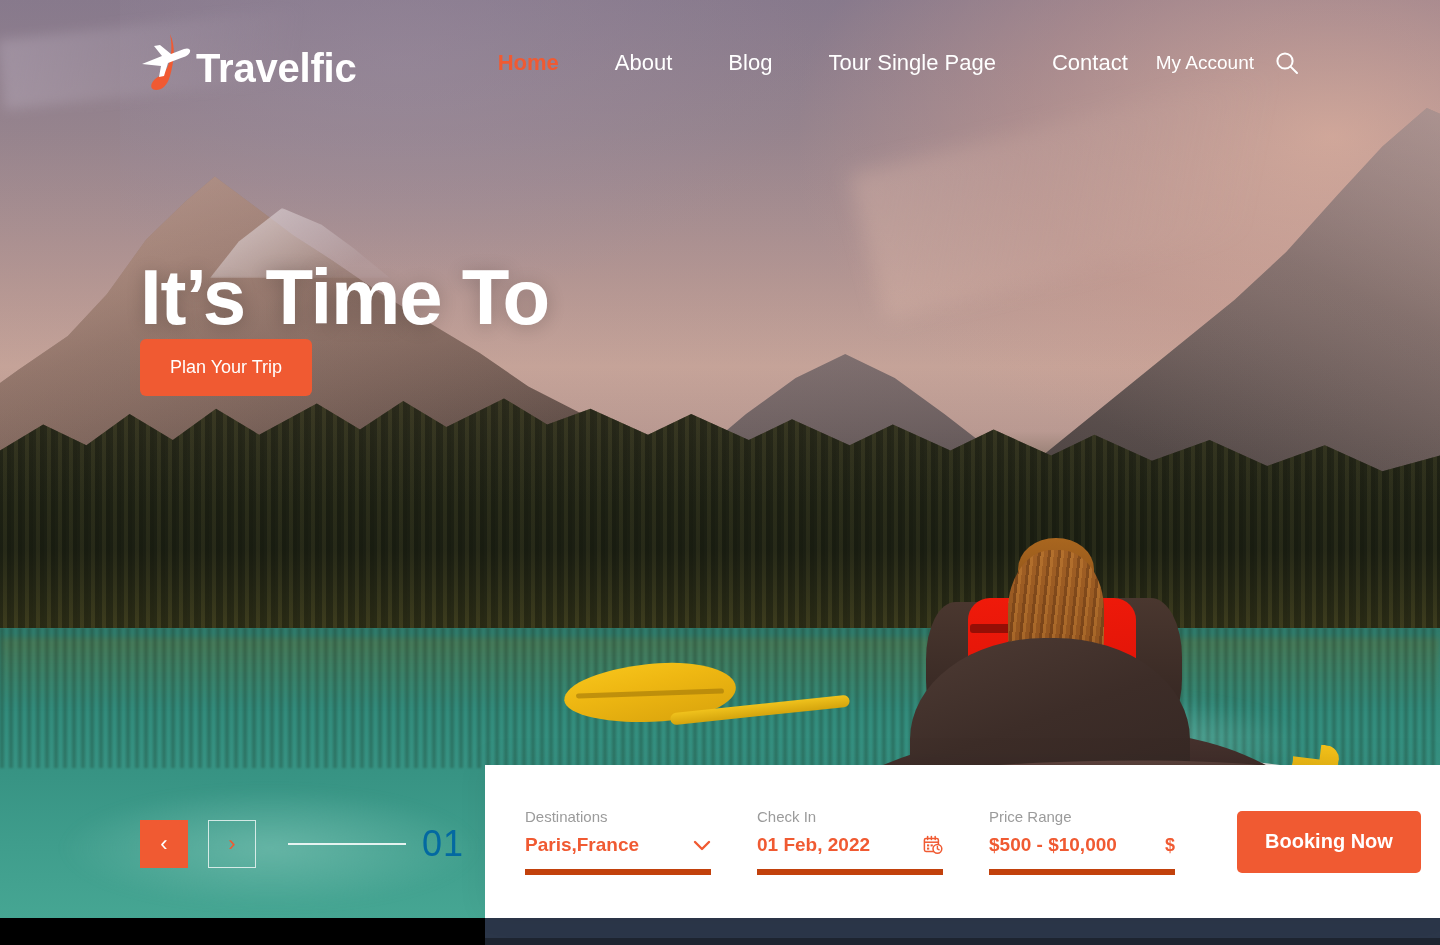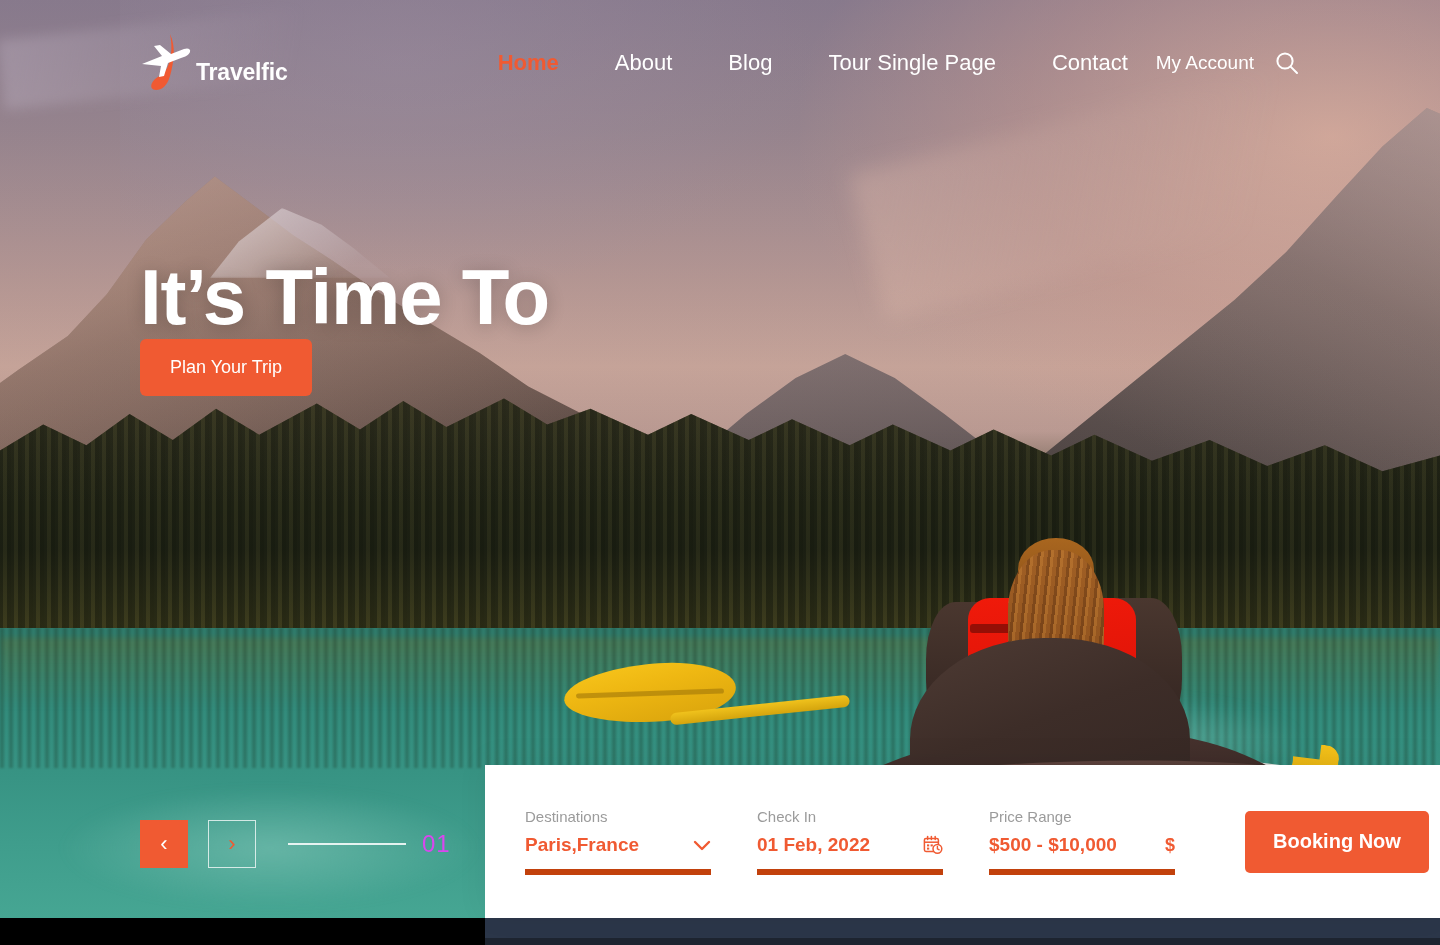--- a/index.html
+++ b/index.html
@@ -234,21 +234,21 @@
     pointer-events:none;
   }
 
   
   .header {
     position:absolute; left:0; top:0; width:1440px; height:126px;
     display:flex; align-items:center; z-index: 40;
   }
   .logo { display:flex; align-items:center; margin-left:140px; gap:2px; position:relative; width:200px; height:64px;}
   .logo-mark { position:relative; width:66px; height:62px; }
-  .logo-text { font-size:23px; font-weight:700; color:#fff; letter-spacing:-.2px; position:absolute; left:56px; top:28px; white-space:nowrap;}
+  .logo-text { font-size:40px; font-weight:700; color:#fff; letter-spacing:-.2px; position:absolute; left:56px; top:15px; white-space:nowrap;}
 
   .nav { display:flex; align-items:center; gap:0; margin-left:130px; }
   .nav a {
     color:#fff; font-size:22px; text-decoration:none; padding: 0 28px; white-space:nowrap;text-align:right;
   }
   .nav a.active { color:#f05a32; font-weight:700; }
 
   .account { margin-left:auto; margin-right:140px; display:flex; align-items:center; gap:20px; }
   .account-label { color:#fff; font-size:19px; white-space:nowrap; }
   .search-ico { width:26px; height:26px; display:block; }
@@ -269,39 +269,39 @@
 
   
   .slider { position:absolute; left:140px; top:820px; display:flex; align-items:center; z-index:30; }
   .sl-btn {
     width:48px; height:48px; display:flex; align-items:center; justify-content:center;
     font-size:22px; cursor:pointer; background:none; font-family:inherit;
   }
   .sl-prev { background:#f05a32; color:#fff; border:none; }
   .sl-next { background:transparent; color:#f05a32; border:1px solid rgba(255,255,255,.75); margin-left:20px; }
   .sl-line { width:118px; height:2px; background:rgba(255,255,255,.85); margin-left:32px; }
-  .sl-num { color:#d946ef; font-size:24px; font-weight:400; margin-left:16px; letter-spacing:1px; }
+  .sl-num { color:#0369a1; font-size:36px; font-weight:400; margin-left:16px; letter-spacing:1px; }
 
   
   .booking {
     position:absolute; left:485px; top:765px; width:955px; height:153px;
     background:#fff; z-index:35;
     display:flex; align-items:center; padding-left:40px;
     box-shadow: 0 -4px 30px rgba(0,0,0,.06);
   }
   .field { width:186px; margin-right:46px; position:relative; }
   .field-label { color:#9b9b9b; font-size:15px; margin-bottom:9px; }
   .field-row { display:flex; align-items:center; justify-content:space-between; padding-bottom:13px; border-bottom:6px solid #c2410c; }
   .field-val { color:#f05a32; font-size:19px; font-weight:700; white-space:nowrap; }
   .field-ico { color:#f05a32; display:flex; align-items:center; }
   .chev { width:18px; height:11px; }
   .cal-ico { width:20px; height:20px; }
   .dollar { font-size:18px; font-weight:700; color:#f05a32; }
   .book-btn {
-    margin-left:24px; background:#f05a32; color:#fff; border:none; cursor:pointer;
+    margin-left:16px; background:#f05a32; color:#fff; border:none; cursor:pointer;
     font-size:20px; font-weight:700; font-family:inherit;
     width:184px; height:62px; border-radius:5px;
   }
 
   
   .band-dark {
     position:absolute; left:0; top:918px; width:1440px; height:27px;
     background:#1d2430; z-index:5;
   }
   .band-navy {

